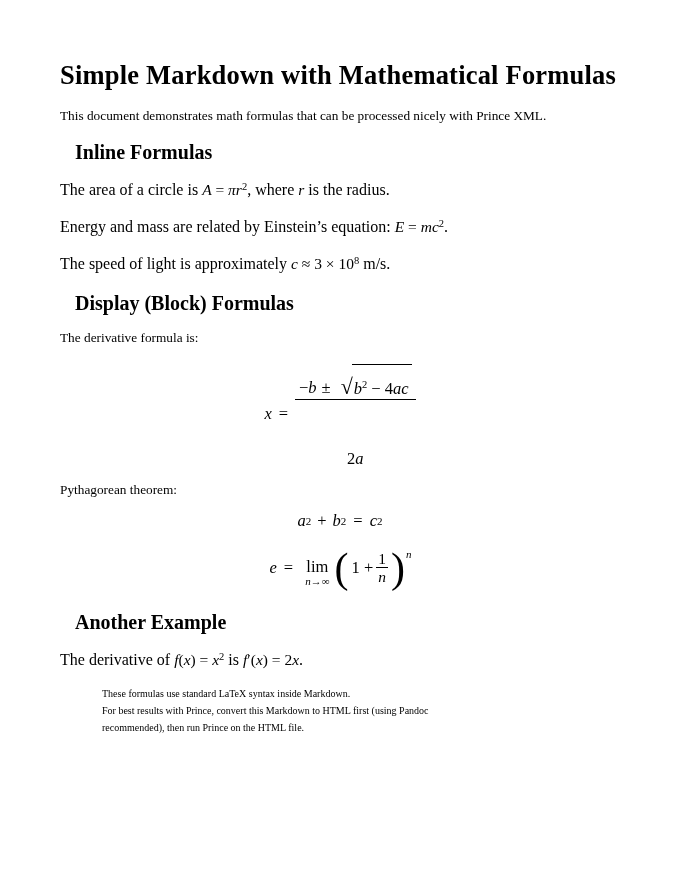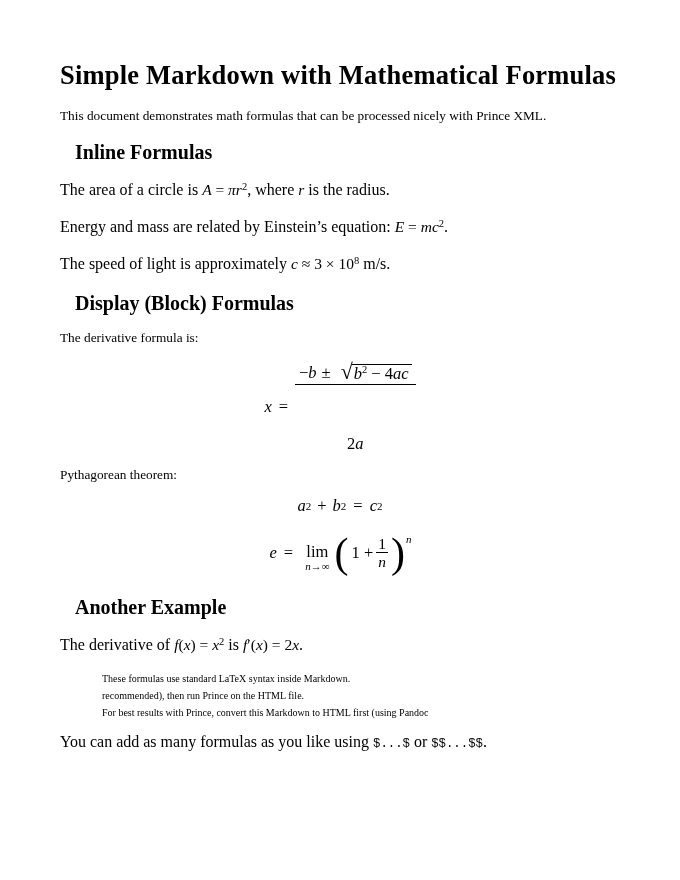--- a/index.html
+++ b/index.html
@@ -41,21 +41,21 @@
   .op  { margin:0 6px; }
   sup.dsup { font-size:11px; line-height:0; vertical-align:super; }
 
   
   .frac { display:inline-flex; flex-direction:column; align-items:center; }
   .frac .num { display:flex; align-items:flex-end; padding:5px 4px 2px 4px; line-height:18px; }
   .frac .bar { height:1.2px; background:#000; align-self:stretch; }
   .frac .den { padding:2px 4px 1px 4px; line-height:18px;margin-top:48px; }
   .sqrt { display:inline-flex; align-items:flex-end; margin-left:5px; }
   .radical { font-size:22px; line-height:18px; position:relative; top:-1px; margin-right:-1px; }
-  .radicand { border-top:1.2px solid #000; padding:1px 3px 0 2px; line-height:16px; }
+  .radicand { border-top:1.2px solid #000; padding:16px 3px 0 2px; line-height:16px; }
   .radicand sup { font-size:10.5px; line-height:0; vertical-align:super; }
   .pm { margin:0 5px; }
 
   
   .lim-block { display:inline-flex; flex-direction:column; align-items:center; position:relative; top:5px; margin:12px 5px;justify-content:space-between; }
   .lim-word { font-size:16.5px; line-height:17px; }
   .lim-sub { font-size:11px; line-height:11px; margin-top:1px; white-space:nowrap; }
   .bigparen { font-size:42px; line-height:40px; font-weight:400; }
   .ifrac { display:inline-flex; flex-direction:column; align-items:center; margin:0 3px; font-size:15.5px; }
   .ifrac .inum { line-height:15px; padding:0 2px 1px; }
@@ -135,19 +135,18 @@
     <span class="bigparen mr">)</span>
     <span class="limit-exp">n</span>
   </div>
 
   <h2 class="sec-heading">Another Example</h2>
 
   <p class="math-par"><span class="seg-t">The derivative of </span><span class="seg-i">f</span><span class="seg-r">(</span><span class="seg-i">x</span><span class="seg-r">) = </span><span class="seg-i">x</span><sup class="seg-s">2</sup><span class="seg-t"> is </span><span class="seg-i">f</span><span class="seg-r">′(</span><span class="seg-i">x</span><span class="seg-r">) = 2</span><span class="seg-i">x</span><span class="seg-t">.</span></p>
 
   <div class="quote-block">
     <div>These formulas use standard LaTeX syntax inside Markdown.</div>
+    <div>For best results with Prince, convert this Markdown to HTML first (using Pandoc</div>
     <div>recommended), then run Prince on the HTML file.</div>
-    <div>For best results with Prince, convert this Markdown to HTML first (using Pandoc</div>
   </div>
 
-  <p class="body-par"><span class="seg-t">You can add as many formulas as you like using </span><span class="seg-c">$...$</span><span class="seg-t"> or </span><span class="seg-c">$$...$$</span><span class="seg-t">.</span></p>
 
 </div>
 
 </body></html>

